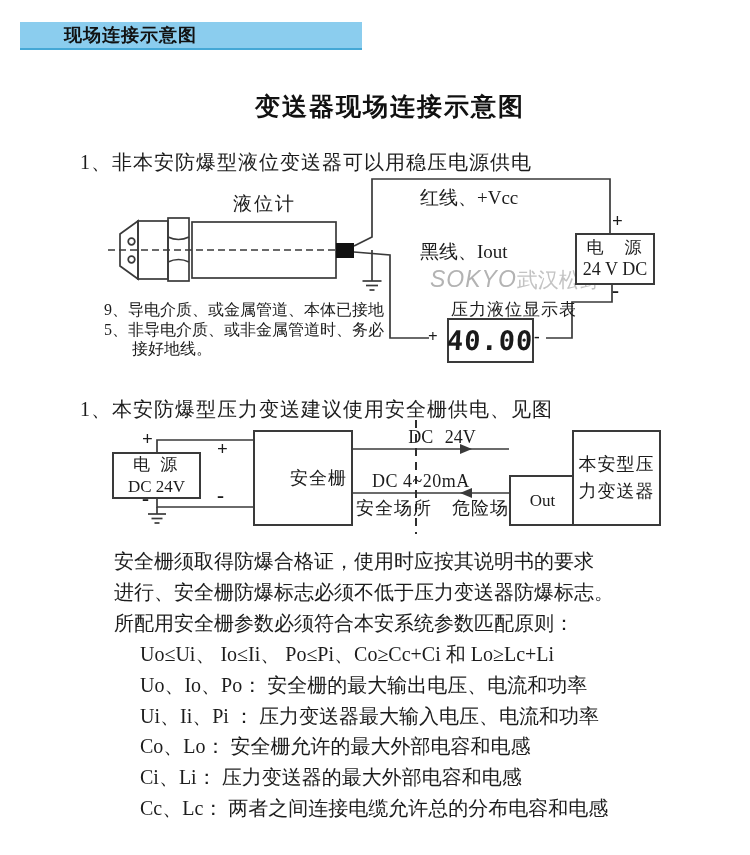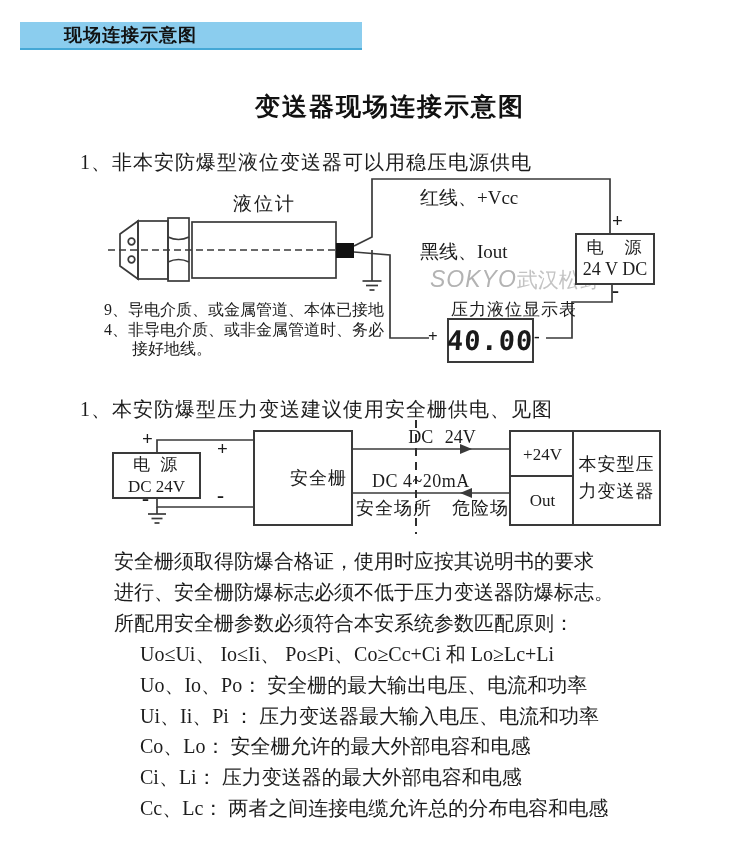--- a/index.html
+++ b/index.html
@@ -175,21 +175,21 @@
 
   <div class="abs label" id="display-label">压力液位显示表</div>
   <span class="abs sign" id="plus-disp">+</span>
   <div class="abs dbox" id="display-box">
     <span id="display-value">40.00</span>
   </div>
   <span class="abs sign" id="minus-disp">-</span>
 
   <div class="abs notes">
     <div>9、导电介质、或金属管道、本体已接地</div>
-    <div>4、非导电介质、或非金属管道时、务必</div>
+    <div>5、非导电介质、或非金属管道时、务必</div>
     <div class="indent">接好地线。</div>
   </div>
 
   <span class="abs sign" id="plus-a">+</span>
   <span class="abs sign" id="plus-b">+</span>
   <span class="abs sign" id="minus-a">-</span>
   <span class="abs sign" id="minus-b">-</span>
 
   <div class="abs dbox" id="power-box-2">
     <div class="l1">电 源</div>
@@ -198,23 +198,20 @@
 
   <div class="abs dbox" id="barrier-box">
     <span>安全栅</span>
   </div>
 
   <div class="abs label" id="dc24-label">DC 24V</div>
   <div class="abs label" id="dc420-label">DC 4~20mA</div>
   <div class="abs label" id="safe-area-label">安全场所</div>
   <div class="abs label" id="hazard-area-label">危险场所</div>
 
-  <div class="abs dbox" id="plus24-box">
-    <span>+24V</span>
-  </div>
   <div class="abs dbox" id="out-box">
     <span>Out</span>
   </div>
   <div class="abs dbox" id="transmitter-box">
     <div>本安型压</div>
     <div>力变送器</div>
   </div>
 
   <div class="abs paragraph">
     <div>安全栅须取得防爆合格证，使用时应按其说明书的要求</div>

